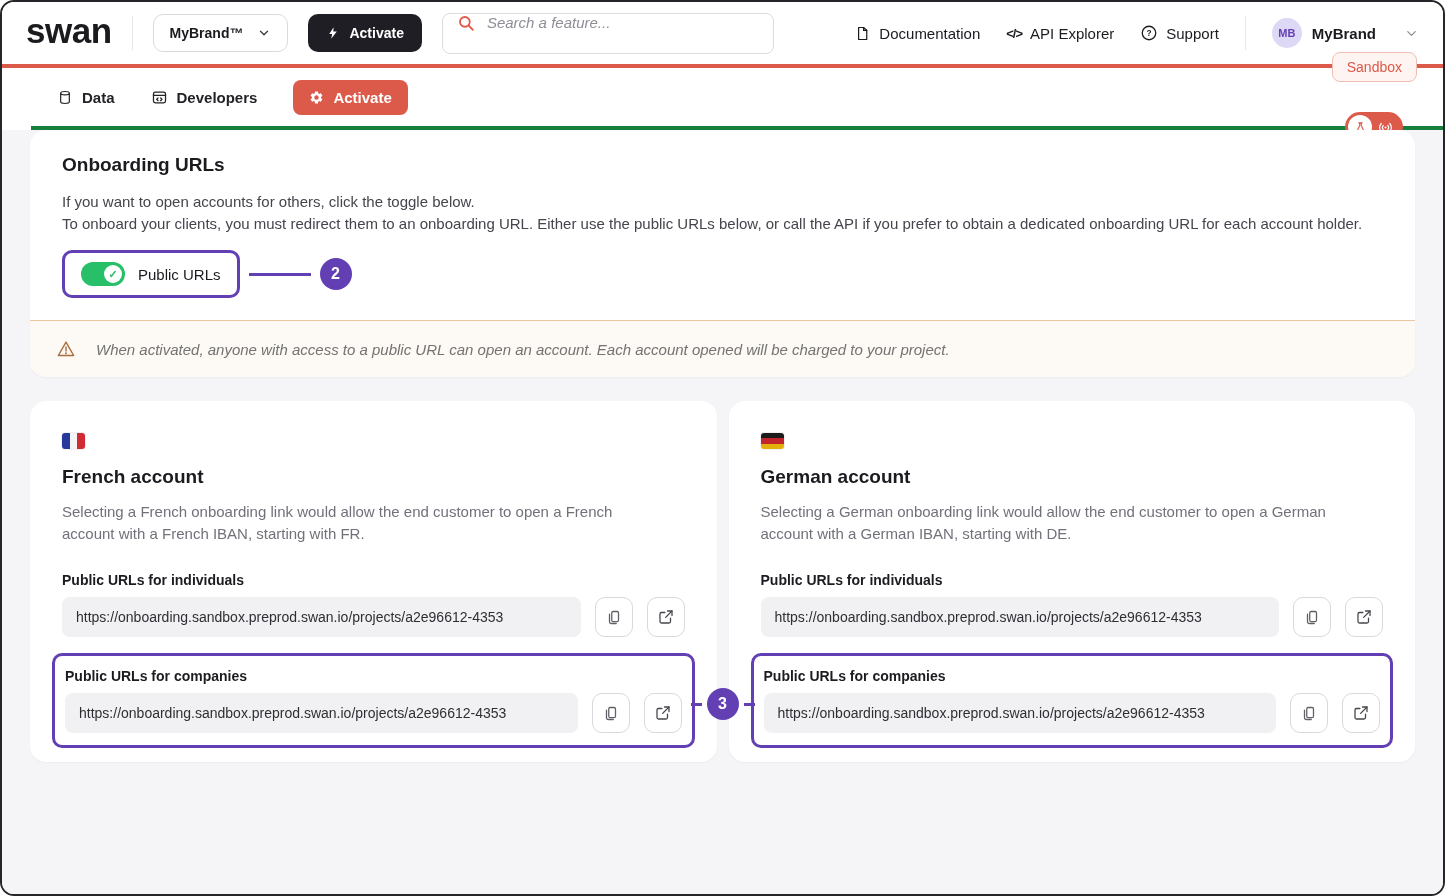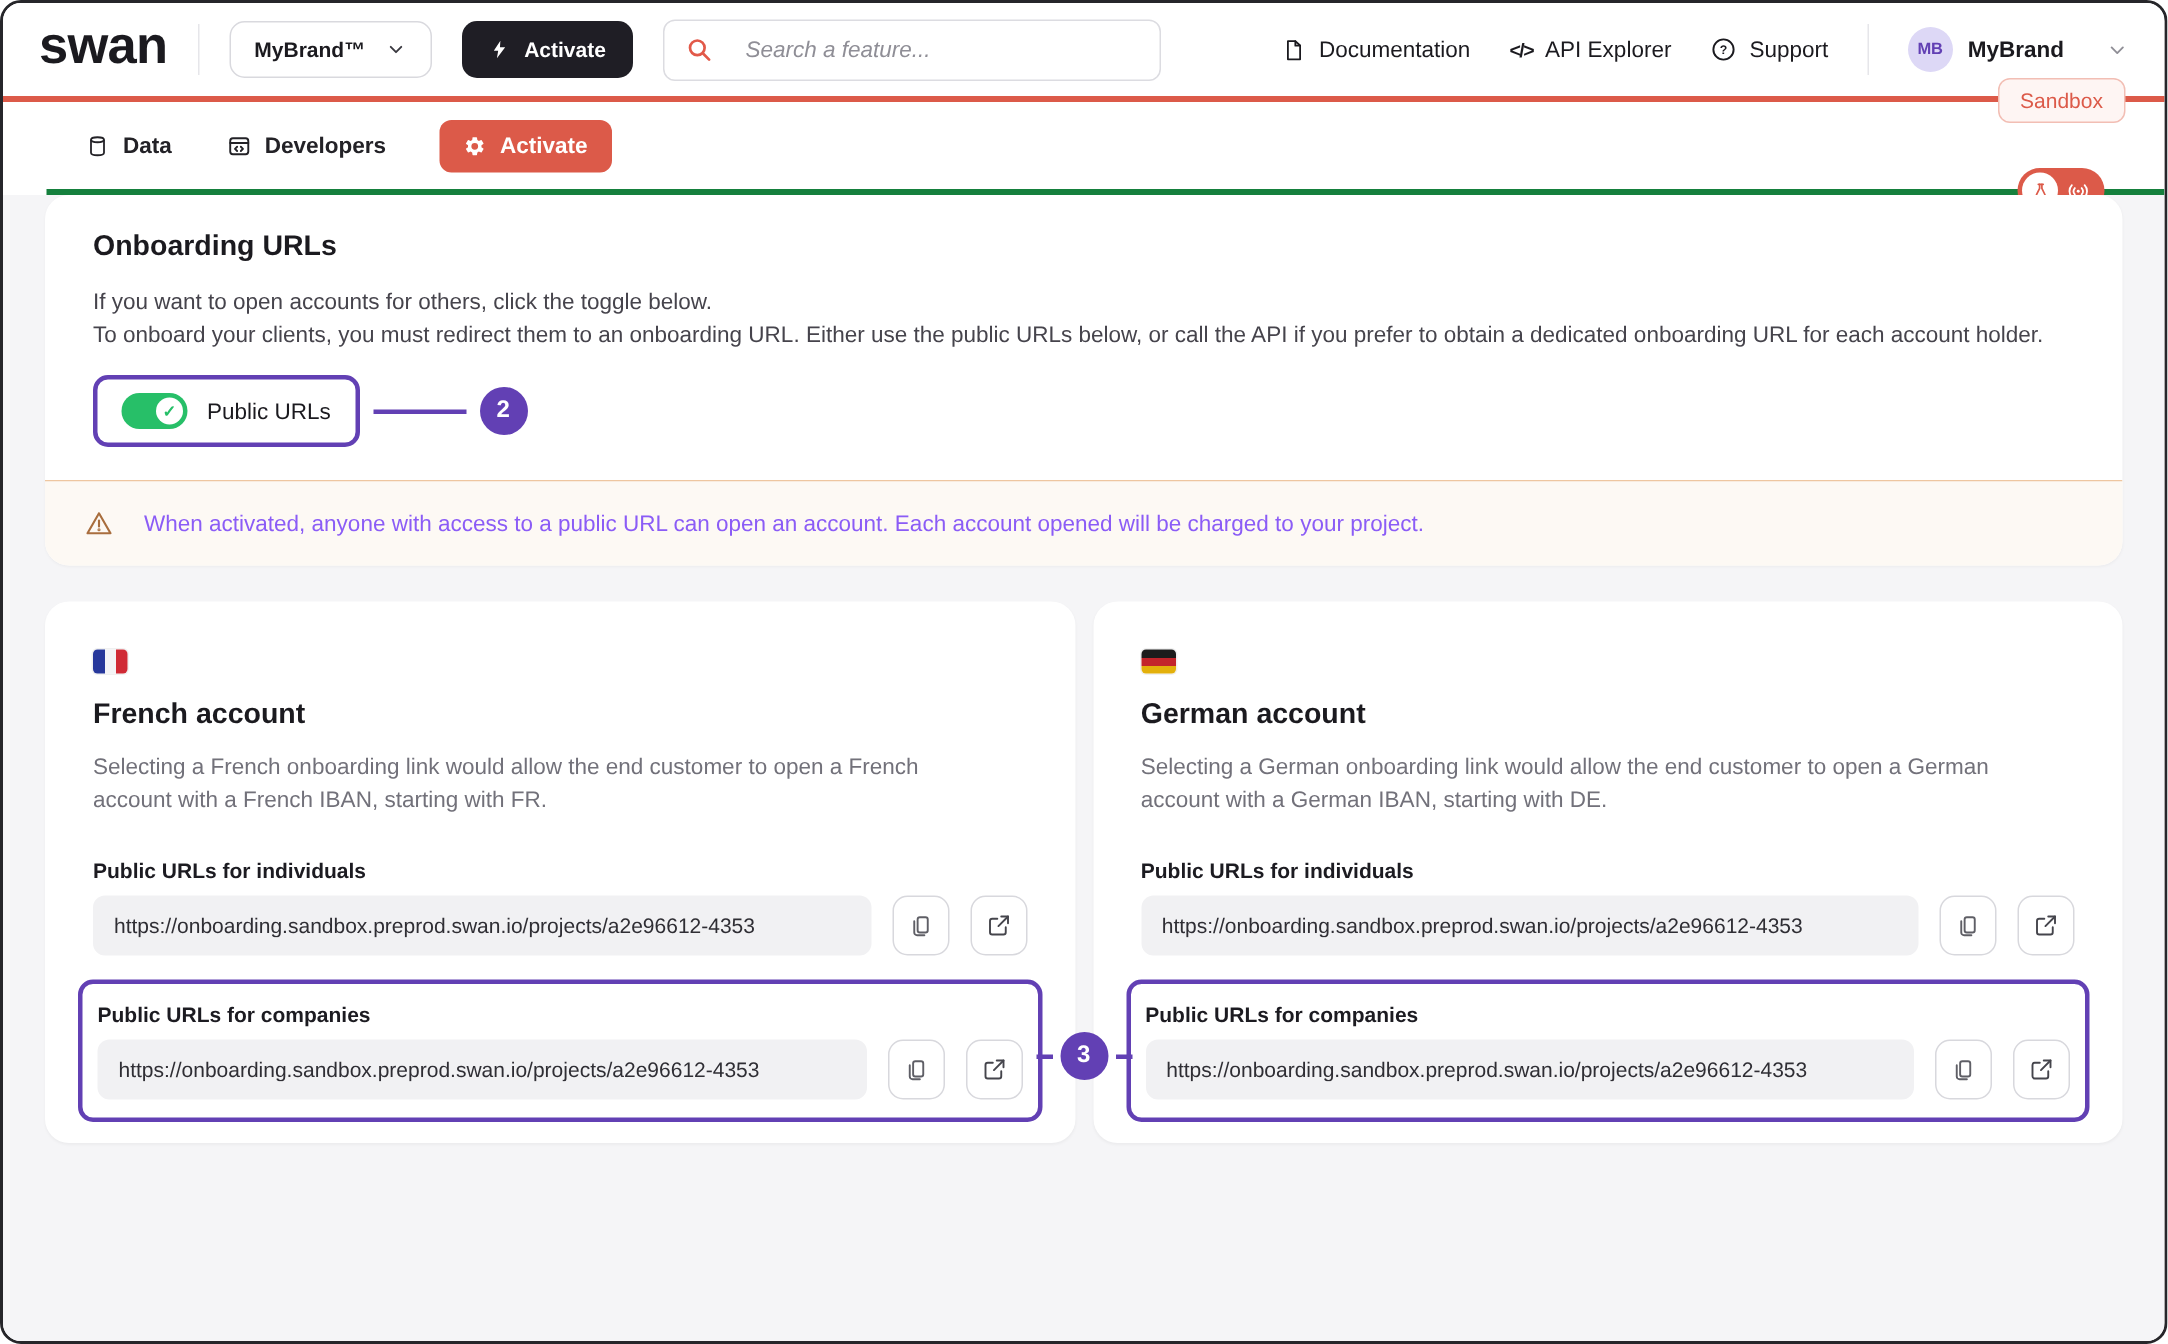--- a/index.html
+++ b/index.html
@@ -13,21 +13,21 @@
     justify-content:space-between; padding:0 24px; flex:0 0 auto; }
   .topbar-left{ display:flex; align-items:center; gap:20px; }
   .logo{ font-size:35px; font-weight:700; color:#1b1a1f; letter-spacing:-0.5px; padding-bottom:4px;}
   .vdiv{ width:1px; height:34px; background:#e6e6ea; }
   .brand-select{ display:flex; align-items:center; gap:14px; background:#fff;
     border:1px solid #d9d9de; border-radius:10px; padding:10px 16px; font-size:14px;
     font-weight:700; color:#1b1a1f; cursor:pointer; font-family:inherit;}
   .activate-btn{ display:flex; align-items:center; gap:9px; background:#1f1e25;
     color:#fff; border:none; border-radius:10px; padding:11px 18px; font-size:14px;
     font-weight:700; cursor:pointer; font-family:inherit;}
-  .search-box{ display:flex; align-items:center; gap:22px; width:332px; height:41px;
+  .search-box{ display:flex; align-items:flex-start; gap:12px; width:332px; height:41px;
     border:1px solid #dcdce1; border-radius:8px; padding:0 14px; background:#fff;}
   .search-box input{ border:none; outline:none; flex:1; font-size:15px;
     font-family:inherit; color:#3a3940; background:transparent;}
   .search-box input::placeholder{ color:#8f8e96; font-style:italic; }
   .topbar-right{ display:flex; align-items:center; gap:26px; }
   .nav-link{ display:flex; align-items:center; gap:8px; font-size:15px; color:#1b1a1f;
     text-decoration:none; cursor:pointer;}
   .code-glyph{ font-size:13px; font-weight:600; color:#1b1a1f; letter-spacing:-1px;}
   .account{ display:flex; align-items:center; gap:10px; cursor:pointer; }
   .avatar{ width:30px; height:30px; border-radius:50%; background:#ddd8f6; color:#6240b4;
@@ -67,21 +67,21 @@
     cursor:pointer; flex:0 0 auto;}
   .toggle .knob{ position:absolute; right:3px; top:3px; width:18px; height:18px;
     border-radius:50%; background:#fff; display:flex; align-items:center;
     justify-content:center; font-size:11px; font-weight:700; color:#27bf68;}
   .toggle-label{ font-size:15px; color:#1b1a1f; }
   .conn-line{ width:62px; height:3px; background:#6240b4; margin:0 9px; }
   .num-badge{ width:32px; height:32px; border-radius:50%; background:#6240b4; color:#fff;
     font-size:16px; font-weight:700; display:flex; align-items:center; justify-content:center;}
   .warning{ border-top:1px solid #eec6a0; background:#fdf9f4; border-radius:0 0 16px 16px;
     padding:18px 26px; display:flex; align-items:center; gap:20px;}
-  .warning-text{ font-size:15px; color:#8b5cf6; }
+  .warning-text{ font-size:15px; color:#737373;font-style:italic; }
   
   .cards-row{ position:relative; display:flex; gap:12px; margin-top:24px; }
   .account-card{ flex:1; padding:32px 32px 14px; }
   .flag{ width:23px; height:16px; border-radius:3px; box-shadow:0 0 0 1px rgba(0,0,0,0.06);
     background-size:100% 100%; }
   .flag-fr{ background:linear-gradient(90deg,#27389b 0 33.4%,#f4f4f6 33.4% 66.7%,#d02a35 66.7% 100%); }
   .flag-de{ background:linear-gradient(180deg,#1c1c1c 0 33.4%,#c3242b 33.4% 66.7%,#e3b00b 66.7% 100%); }
   .account-title{ font-size:19px; font-weight:700; color:#1b1a1f; margin:17px 0 13px; }
   .account-desc{ font-size:15px; line-height:22px; color:#72717a; max-width:585px; margin-bottom:27px; }
   .field-label{ font-size:14px; font-weight:700; color:#1c1b21; margin-bottom:9px; }

